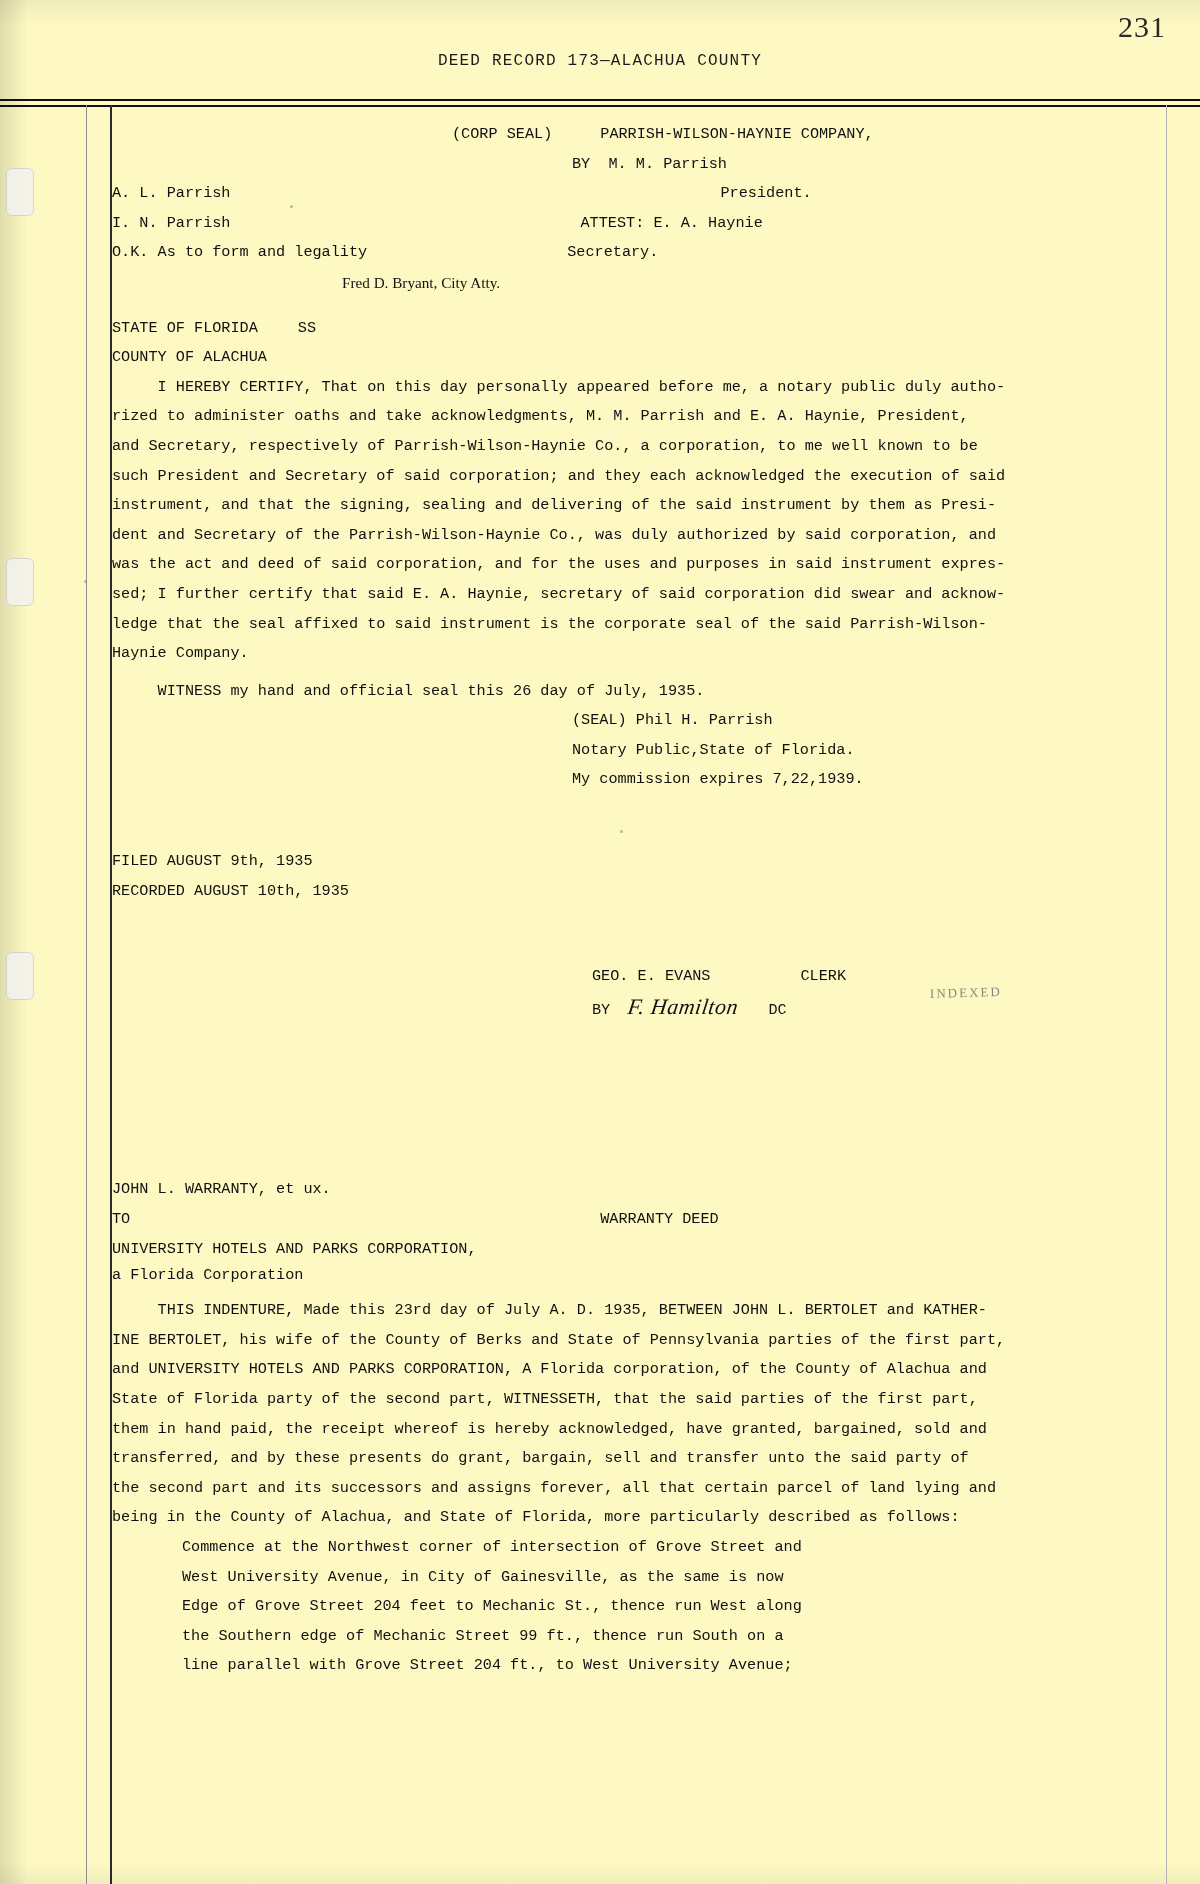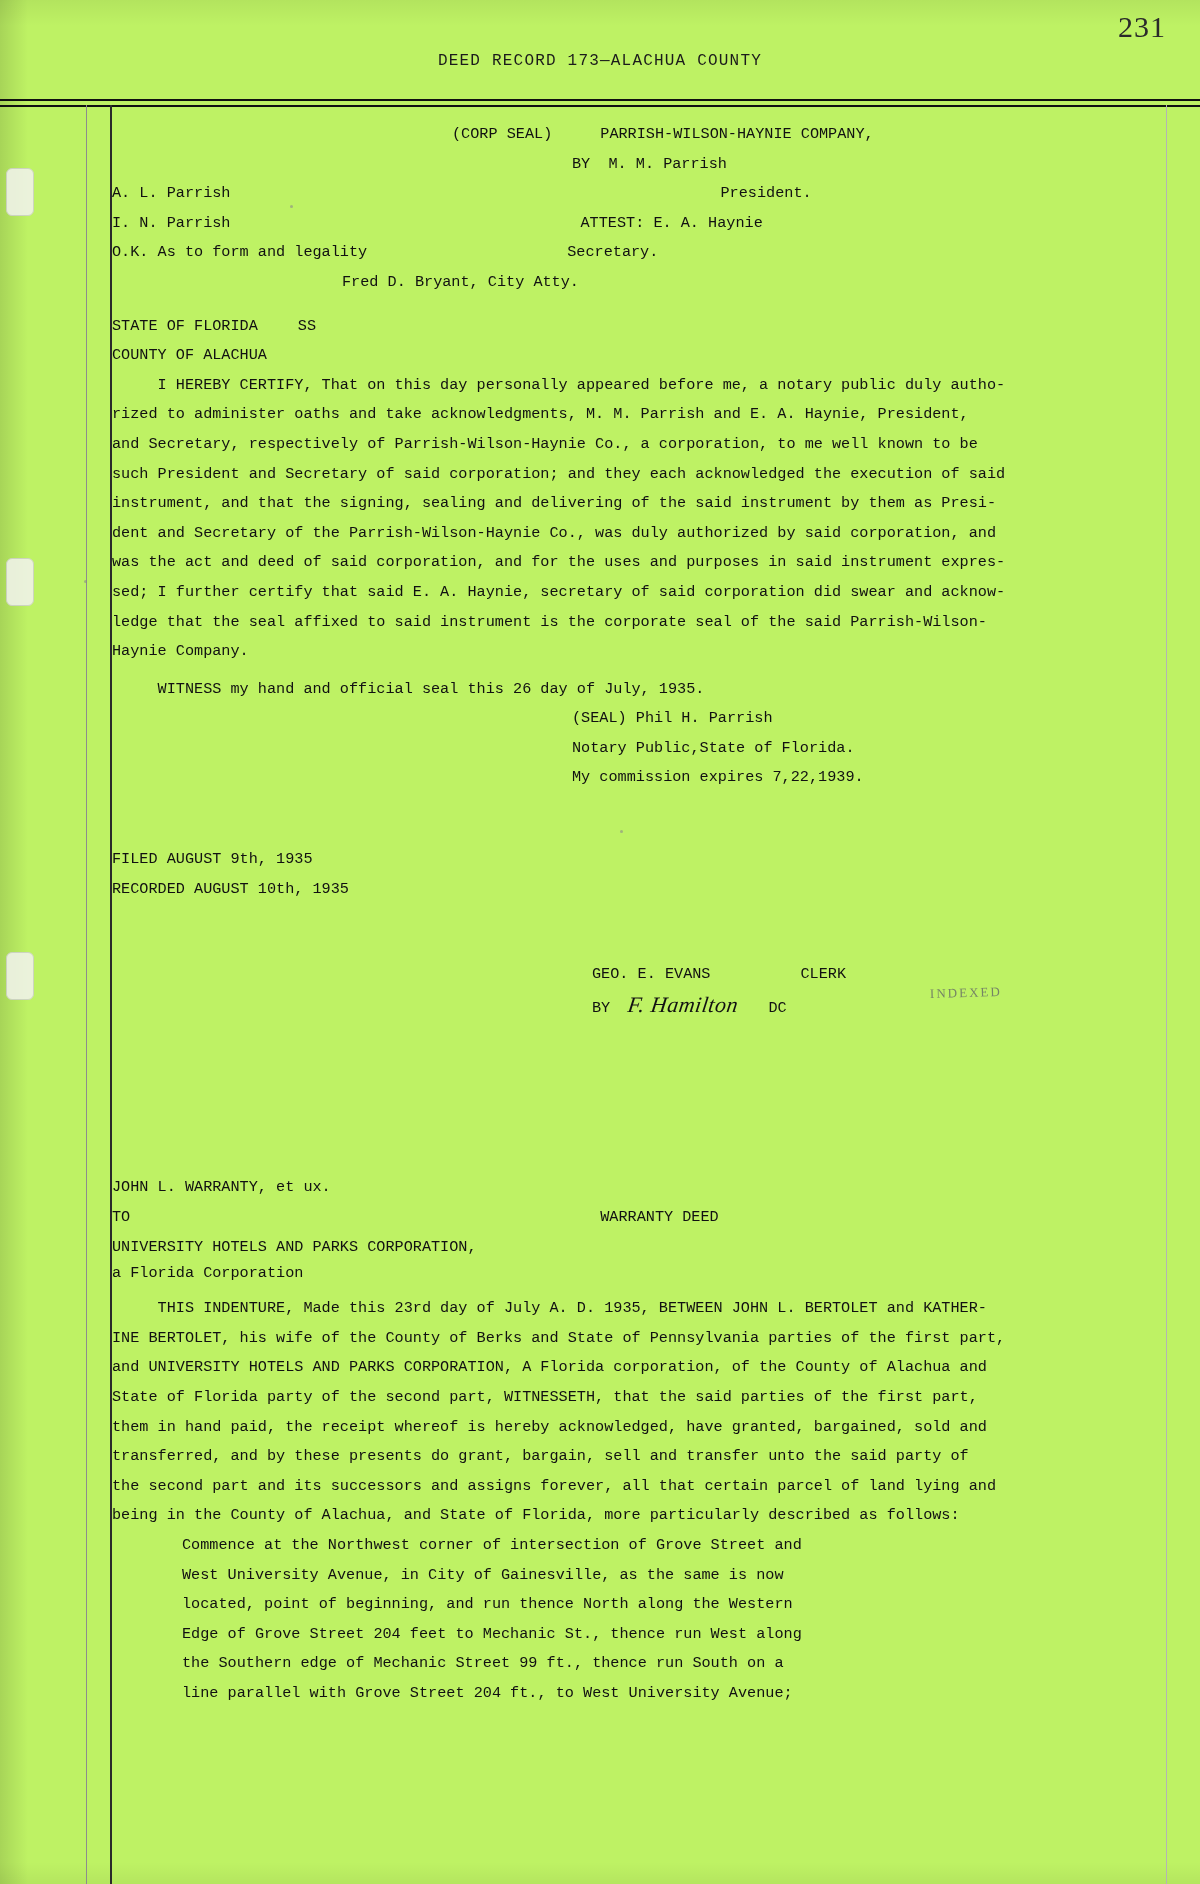--- a/index.html
+++ b/index.html
@@ -4,21 +4,21 @@
 <style>
   html, body {
     margin: 0;
     padding: 0;
     background: #ffffff;
   }
   .page {
     position: relative;
     width: 1200px;
     height: 1884px;
-    background: #bef264;
+    background: #fef9c3;
     font-family: "Liberation Mono", "DejaVu Sans Mono", monospace;
     color: #111111;
     overflow: hidden;
   }
   
   .page:before {
     content: "";
     position: absolute;
     inset: 0;
     pointer-events: none;
@@ -84,21 +84,21 @@
   .body {
     position: absolute;
     top: 120px;
     left: 112px;
     width: 1050px;
     font-size: 15.2px;
     line-height: 29.6px;
   }
   .ln { white-space: pre; }
   .ind-2 { padding-left: 70px; }
-  .ind-3 { padding-left: 230px; }
+  .ind-3 { padding-left: 230px; font-family: Liberation Serif, serif; }
   .ind-4 { padding-left: 340px; }
   .ind-5 { padding-left: 460px; }
 
   .sig-line { white-space: pre; }
   .signature {
     font-family: "Liberation Serif", serif;
     font-style: italic;
     font-size: 22px;
     letter-spacing: 0.5px;
     transform: skewX(-8deg);
@@ -216,19 +216,18 @@
     <div class="ln">INE BERTOLET, his wife of the County of Berks and State of Pennsylvania parties of the first part,</div>
     <div class="ln">and UNIVERSITY HOTELS AND PARKS CORPORATION, A Florida corporation, of the County of Alachua and</div>
     <div class="ln">State of Florida party of the second part, WITNESSETH, that the said parties of the first part,</div>
     <div class="ln">them in hand paid, the receipt whereof is hereby acknowledged, have granted, bargained, sold and</div>
     <div class="ln">transferred, and by these presents do grant, bargain, sell and transfer unto the said party of</div>
     <div class="ln">the second part and its successors and assigns forever, all that certain parcel of land lying and</div>
     <div class="ln">being in the County of Alachua, and State of Florida, more particularly described as follows:</div>
 
     <div class="ln ind-2">Commence at the Northwest corner of intersection of Grove Street and</div>
     <div class="ln ind-2">West University Avenue, in City of Gainesville, as the same is now</div>
-    <div class="ln ind-2">located, point of beginning, and run thence North along the Western</div>
     <div class="ln ind-2">Edge of Grove Street 204 feet to Mechanic St., thence run West along</div>
     <div class="ln ind-2">the Southern edge of Mechanic Street 99 ft., thence run South on a</div>
     <div class="ln ind-2">line parallel with Grove Street 204 ft., to West University Avenue;</div>
 
   </div>
 </div>
 
 </body></html>

